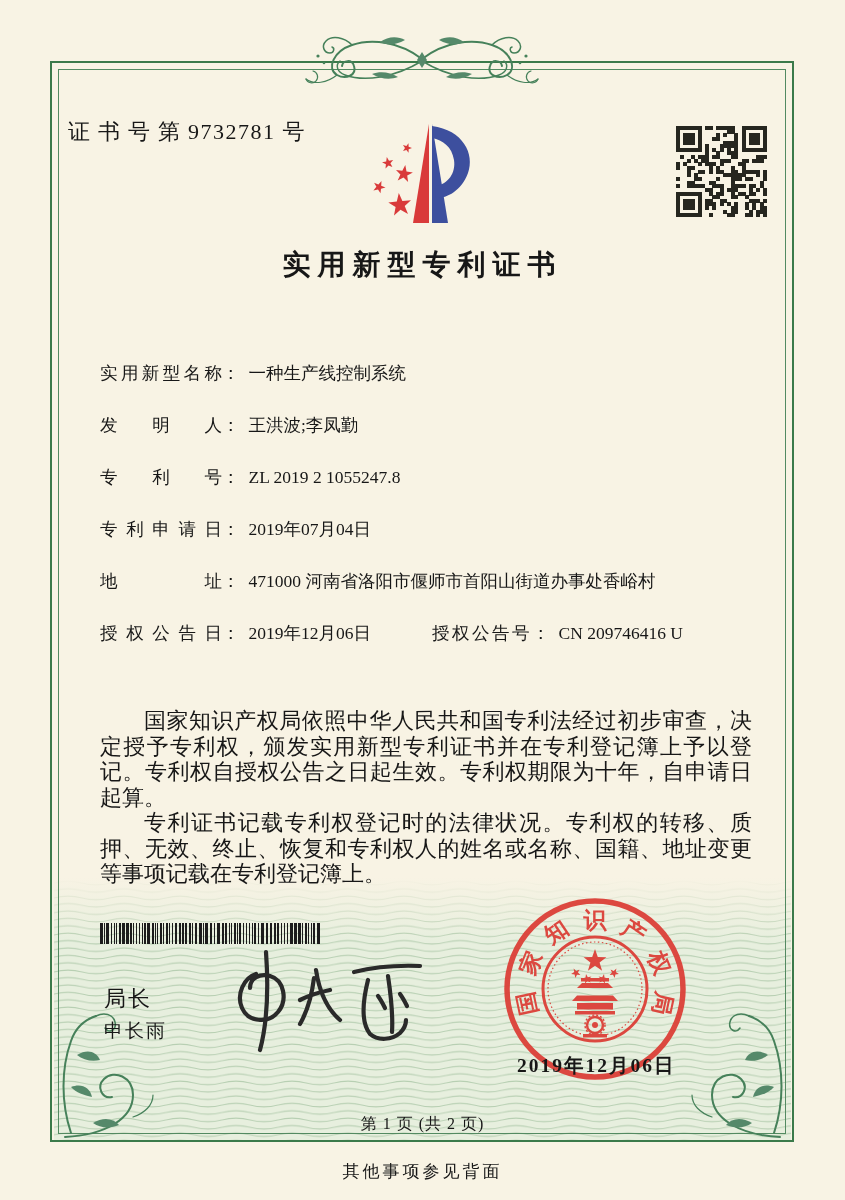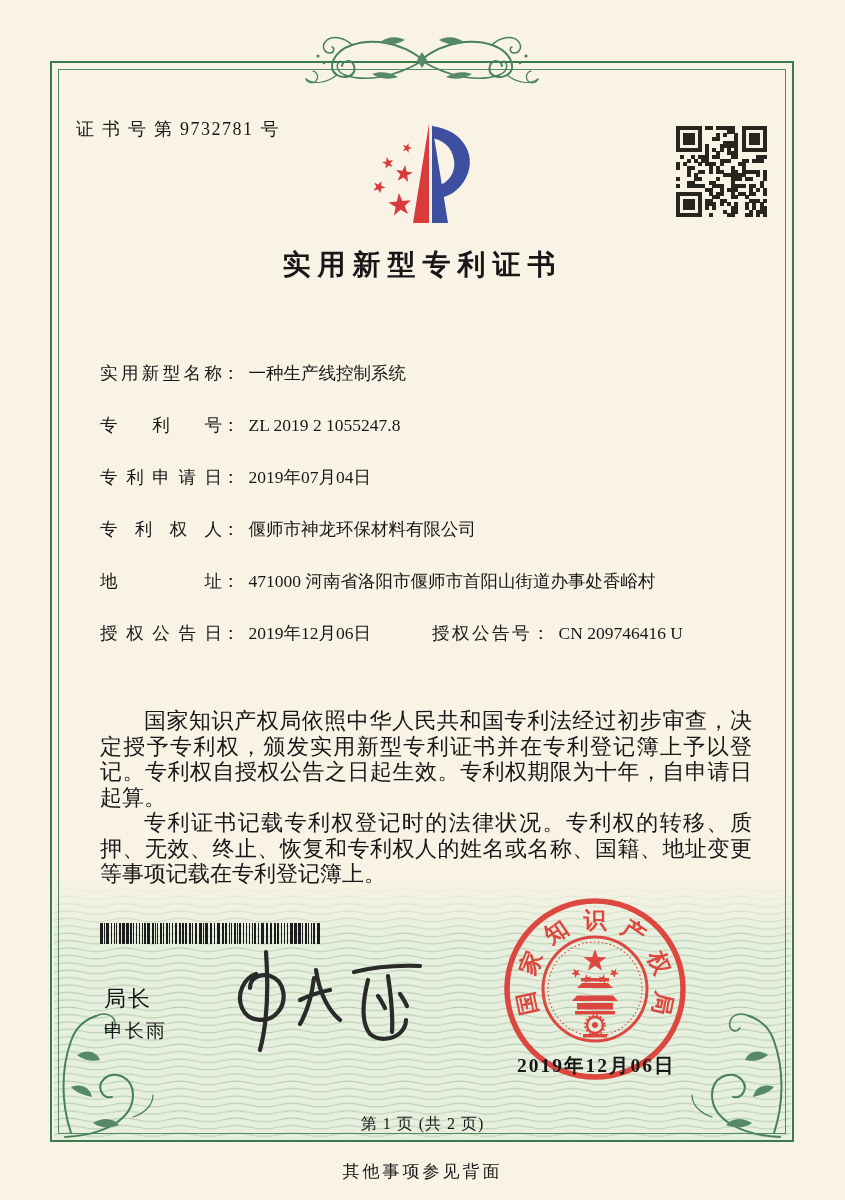--- a/index.html
+++ b/index.html
@@ -14,21 +14,21 @@
   .frame-inner{position:absolute;left:58px;top:69px;width:726px;height:1063px;border:1px solid #538a61;}
   .ornament-top{position:absolute;left:288px;top:30px;width:268px;height:60px;}
   .corner-fl{position:absolute;width:112px;height:150px;}
   .corner-left{left:53px;top:991px;}
   .corner-right{left:680px;top:991px;transform:scaleX(-1);}
   
   .waves{position:absolute;left:54px;top:872px;width:737px;height:268px;}
   .waves-fade{position:absolute;left:54px;top:872px;width:737px;height:70px;
     background:linear-gradient(#f8f3e4 8%,rgba(248,243,228,0));}
   
-  .cert-no{position:absolute;left:76px;top:117px;font-size:18px;}
+  .cert-no{position:absolute;left:68px;top:117px;font-size:22px;}
   .cert-no .sp{letter-spacing:8px;}
   .cert-no .num{letter-spacing:1.5px;}
   .cert-no .suffix{margin-left:7px;}
   .logo{position:absolute;left:350px;top:110px;}
   .qr{position:absolute;left:676px;top:126px;width:91px;height:91px;}
   .title{position:absolute;left:0;top:246px;width:100%;text-align:center;
     font-size:28px;font-weight:bold;letter-spacing:7px;}
   
   .fields{position:absolute;left:100px;top:361px;width:665px;font-size:17.5px;}
   .f-row{position:relative;height:52px;white-space:nowrap;}
@@ -424,27 +424,27 @@
     <rect x="87.36" y="87.36" width="4" height="4" fill="#26261f"></rect>
   </svg>
 
 <div class="title">实用新型专利证书</div>
 
 <div class="fields">
   <div class="f-row">
     <span class="f-label">实用新型名称</span><span class="f-colon">：</span><span class="f-value">一种生产线控制系统</span>
   </div>
   <div class="f-row">
+    <span class="f-label">发明人</span><span class="f-colon">：</span><span class="f-value">王洪波;李凤勤</span>
+  </div>
+  <div class="f-row">
     <span class="f-label">专利号</span><span class="f-colon">：</span><span class="f-value">ZL 2019 2 1055247.8</span>
   </div>
   <div class="f-row">
     <span class="f-label">专利申请日</span><span class="f-colon">：</span><span class="f-value">2019年07月04日</span>
-  </div>
-  <div class="f-row">
-    <span class="f-label">专利权人</span><span class="f-colon">：</span><span class="f-value">偃师市神龙环保材料有限公司</span>
   </div>
   <div class="f-row">
     <span class="f-label">地址</span><span class="f-colon">：</span><span class="f-value">471000 河南省洛阳市偃师市首阳山街道办事处香峪村</span>
   </div>
   <div class="f-row">
     <span class="f-label">授权公告日</span><span class="f-colon">：</span><span class="f-value">2019年12月06日</span>
     <span class="pair2">
       <span class="f-label">授权公告号</span><span class="f-colon">：</span><span class="f-value">CN 209746416 U</span>
     </span>
   </div>

